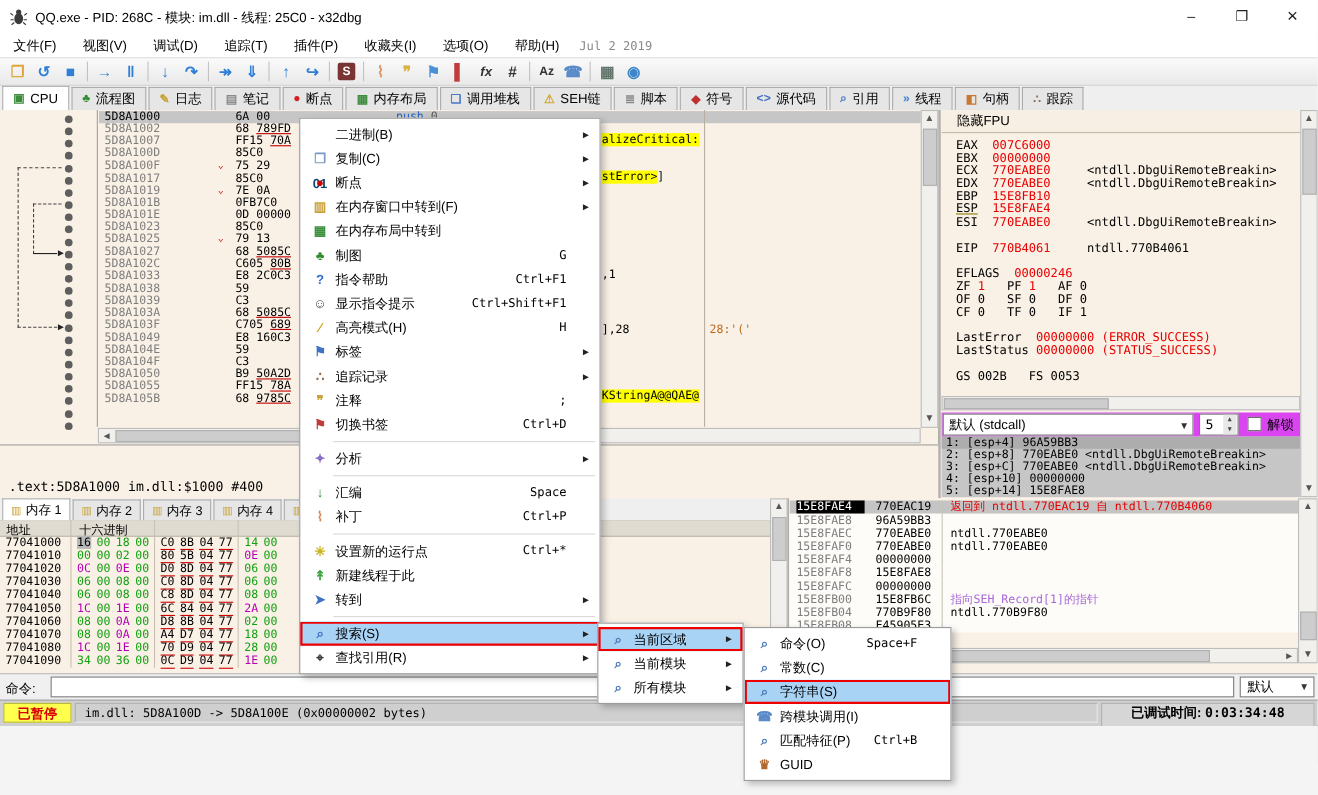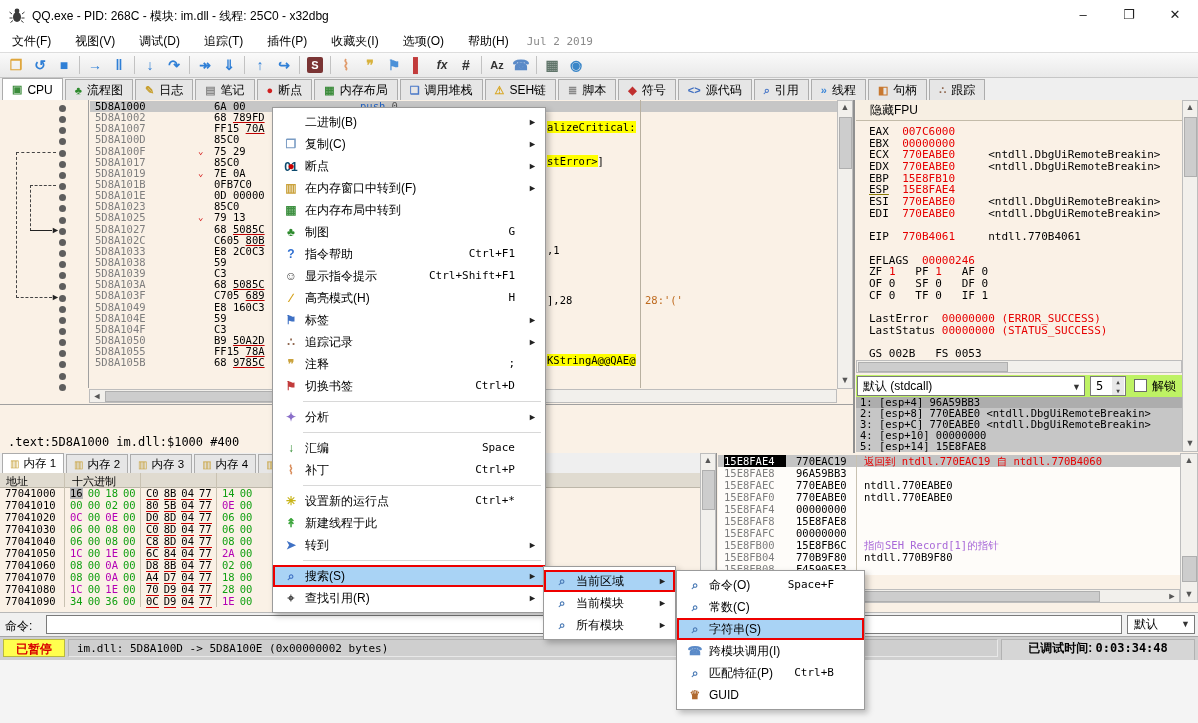--- a/index.html
+++ b/index.html
@@ -56,21 +56,21 @@
   #asm-info-text{left:8px;top:30px;font-size:12px;}
   
   #regs{left:854px;top:100px;width:344px;height:353px;background:#FAF1E6;border-left:1px solid #909090;box-sizing:border-box;}
   #fpu-btn{left:1px;top:0;width:326px;height:21px;background:#F7EFE3;border-bottom:1px solid #C3BBA9;line-height:21px;padding-left:14px;box-sizing:border-box;}
   #reg-lines{left:14px;top:26px;width:312px;overflow:hidden;}
   .rline{height:11.7px;line-height:11.7px;font-family:"DejaVu Sans Mono",monospace;font-size:11px;white-space:pre;}
   .rk{color:#000;}
   .rr{color:#E60000;}
   .rku{color:#000;text-decoration:underline;text-decoration-color:#8a7a00;}
   #reg-hscroll{left:1px;top:260px;width:326px;height:13px;}
-  #conv-row{left:1px;top:275px;width:326px;height:22px;background:#bef264;}
+  #conv-row{left:1px;top:275px;width:326px;height:22px;background:#d946ef;}
   #conv-combo{left:1px;top:1px;width:228px;height:20px;background:#FFF;border:1px solid #7A7A7A;line-height:18px;padding-left:5px;box-sizing:border-box;}
   #conv-combo .dd{position:absolute;right:3px;top:1px;font-size:9px;color:#333;}
   #conv-spin{left:234px;top:1px;width:36px;height:20px;background:#FFF;border:1px solid #7A7A7A;box-sizing:border-box;line-height:18px;padding-left:5px;}
   .spin-btns{position:absolute;right:1px;top:0;width:12px;height:18px;font-size:6px;color:#444;text-align:center;line-height:9px;background:#E8E8E8;}
   #conv-check{left:278px;top:4px;width:13px;height:13px;background:#FFF;border:1px solid #6A6A6A;box-sizing:border-box;}
   #conv-unlock{left:296px;top:3px;}
   #args{left:1px;top:297px;width:326px;height:55px;background:#C6C6C6;}
   .argrow{height:11px;line-height:11px;font-family:"DejaVu Sans Mono",monospace;font-size:10.5px;white-space:pre;padding-left:4px;}
   .argrow.sel{background:#ADADAD;}
   #reg-vscroll{left:327px;top:0;width:16px;height:352px;}
@@ -390,21 +390,20 @@
     <div id="regs" class="abs">
       <div id="fpu-btn" class="abs">隐藏FPU</div>
       <div id="reg-lines" class="abs">
           <div class="rline"><span class="rk">EAX  </span><span class="rr">007C6000</span></div>
           <div class="rline"><span class="rk">EBX  </span><span class="rr">00000000</span></div>
           <div class="rline"><span class="rk">ECX  </span><span class="rr">770EABE0</span><span class="rk">     &lt;ntdll.DbgUiRemoteBreakin&gt;</span></div>
           <div class="rline"><span class="rk">EDX  </span><span class="rr">770EABE0</span><span class="rk">     &lt;ntdll.DbgUiRemoteBreakin&gt;</span></div>
           <div class="rline"><span class="rk">EBP  </span><span class="rr">15E8FB10</span></div>
           <div class="rline"><span class="rku">ESP</span><span class="rk">  </span><span class="rr">15E8FAE4</span></div>
           <div class="rline"><span class="rk">ESI  </span><span class="rr">770EABE0</span><span class="rk">     &lt;ntdll.DbgUiRemoteBreakin&gt;</span></div>
-          <div class="rline"><span class="rk">EDI  </span><span class="rr">770EABE0</span><span class="rk">     &lt;ntdll.DbgUiRemoteBreakin&gt;</span></div>
           <div class="rline">&nbsp;</div>
           <div class="rline"><span class="rk">EIP  </span><span class="rr">770B4061</span><span class="rk">     ntdll.770B4061</span></div>
           <div class="rline">&nbsp;</div>
           <div class="rline"><span class="rk">EFLAGS  </span><span class="rr">00000246</span></div>
           <div class="rline"><span class="rk">ZF </span><span class="rr">1</span><span class="rk">   PF </span><span class="rr">1</span><span class="rk">   AF 0</span></div>
           <div class="rline"><span class="rk">OF 0   SF 0   DF 0</span></div>
           <div class="rline"><span class="rk">CF 0   TF 0   IF 1</span></div>
           <div class="rline">&nbsp;</div>
           <div class="rline"><span class="rk">LastError  </span><span class="rr">00000000 (ERROR_SUCCESS)</span></div>
           <div class="rline"><span class="rk">LastStatus </span><span class="rr">00000000 (STATUS_SUCCESS)</span></div>

